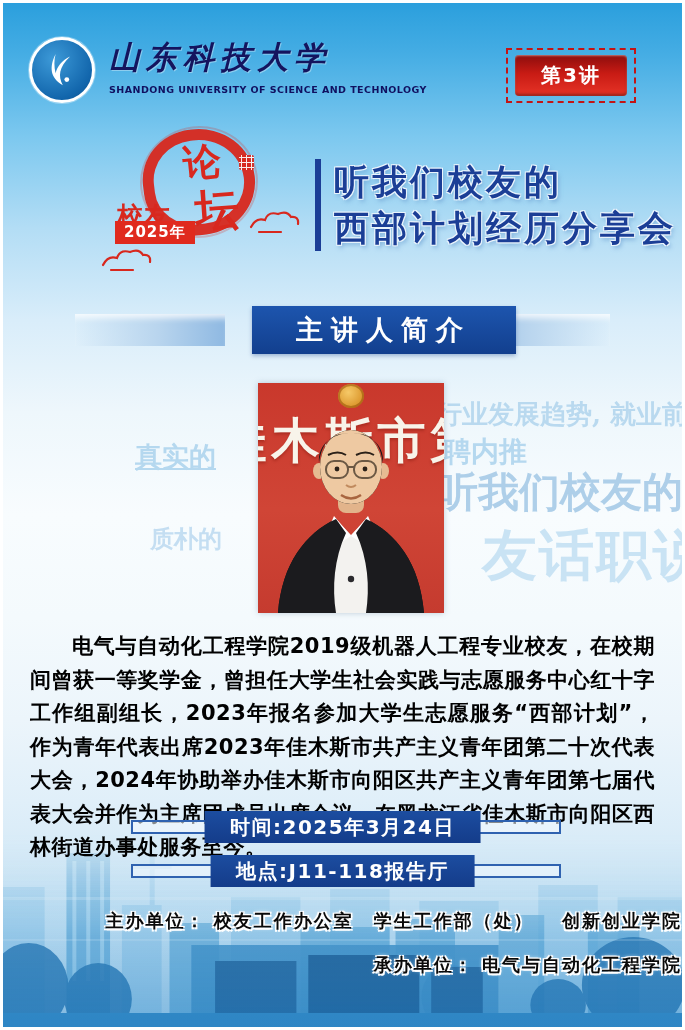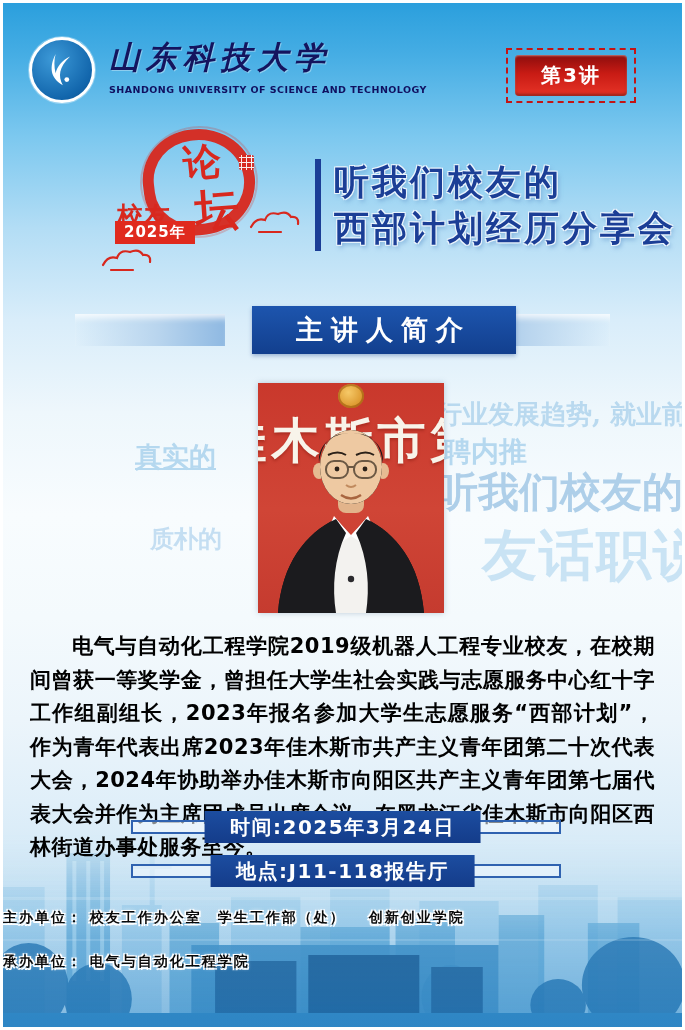--- a/index.html
+++ b/index.html
@@ -94,22 +94,22 @@
   
   .skyline{position:absolute;left:0;right:0;bottom:0;height:200px;z-index:1;
     -webkit-mask-image:linear-gradient(180deg,transparent 0,rgba(0,0,0,.45) 22%,#000 55%);
     mask-image:linear-gradient(180deg,transparent 0,rgba(0,0,0,.45) 22%,#000 55%);}
   .skyline svg{width:100%;height:100%;display:block;}
   .sky-tint{position:absolute;left:0;right:0;bottom:0;height:200px;z-index:2;pointer-events:none;
     background:linear-gradient(180deg,rgba(160,210,240,0) 0%,rgba(110,180,225,.25) 45%,rgba(45,135,200,.45) 100%);
     -webkit-mask-image:linear-gradient(180deg,transparent 0,#000 40%);
     mask-image:linear-gradient(180deg,transparent 0,#000 40%);}
   
-  .org-line{position:absolute;left:0;width:100%;text-align:left;z-index:3;
-    font-size:14px;font-weight:900;color:#0a0a0a;letter-spacing:2px;
+  .org-line{position:absolute;left:0;width:100%;text-align:right;z-index:3;
+    font-size:18px;font-weight:900;color:#0a0a0a;letter-spacing:2px;
     font-family:"DejaVu Serif","Liberation Serif",serif;
     text-shadow:-1.5px -1.5px 0 #fff,1.5px -1.5px 0 #fff,-1.5px 1.5px 0 #fff,1.5px 1.5px 0 #fff,0 0 4px #fff;}
   .org-host{top:906px;}
   .org-under{top:950px;}
 </style>
 </head>
 <body>
 
 <div class="poster">
 

